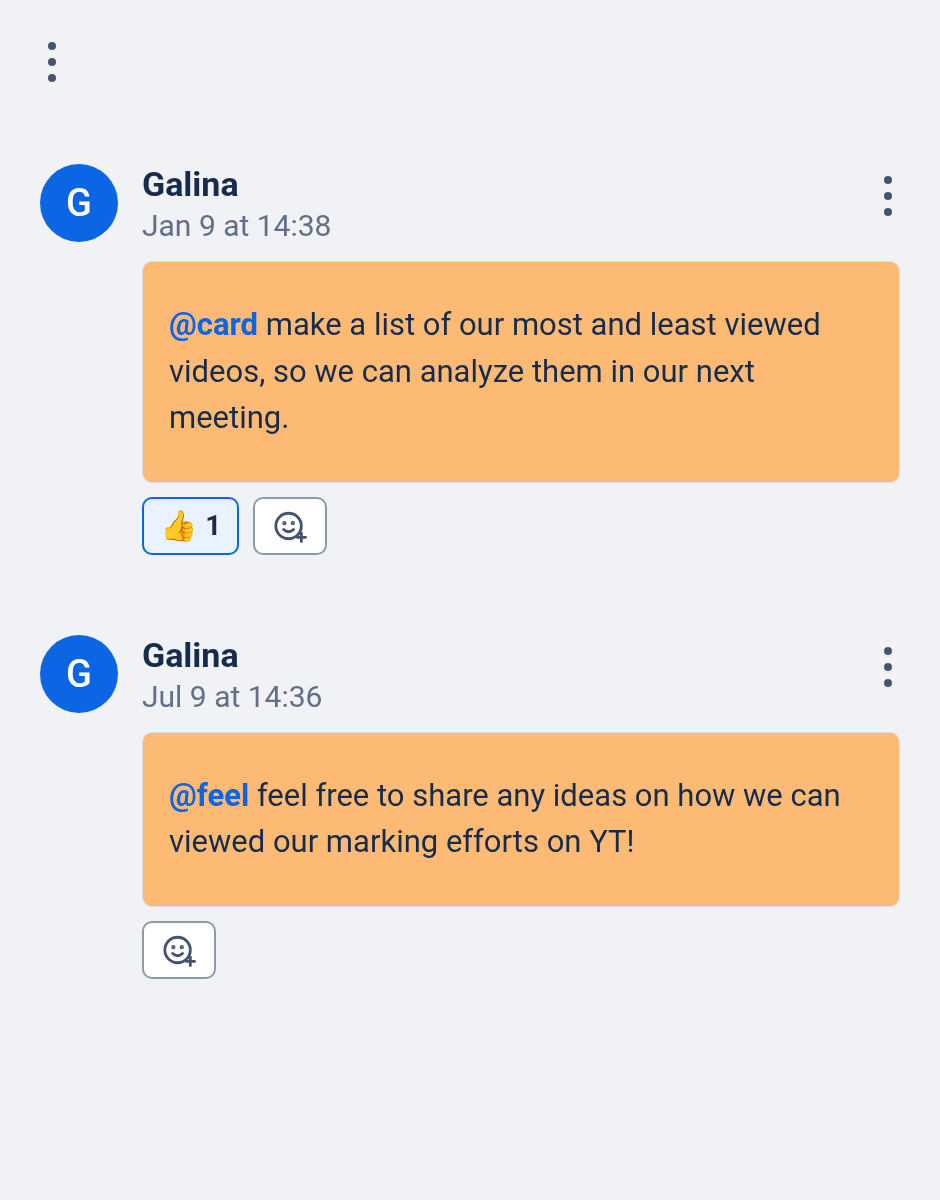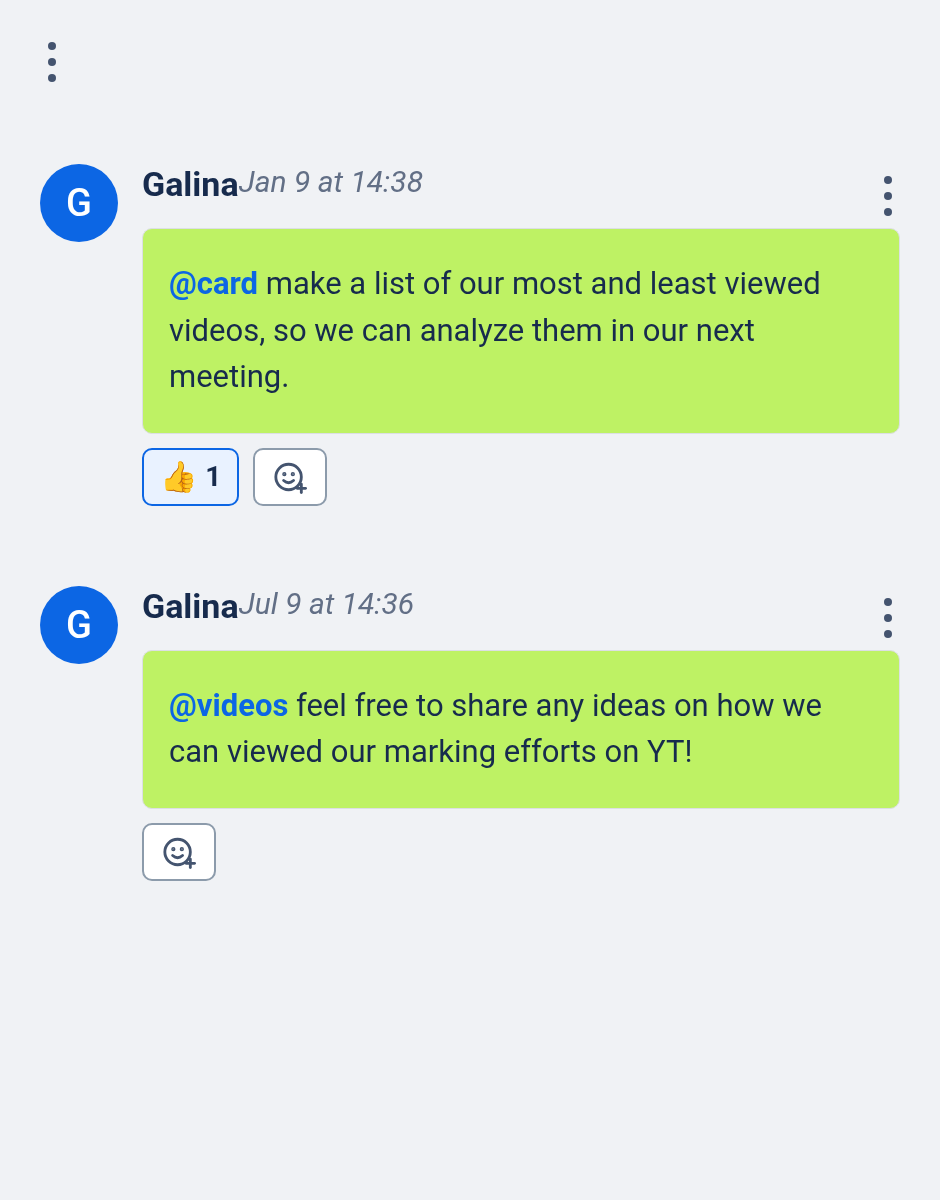--- a/index.html
+++ b/index.html
@@ -58,39 +58,38 @@
       flex: 1;
       min-width: 0;
     }
     .author-row {
       display: flex;
       justify-content: space-between;
       align-items: flex-start;
     }
     .author-info {
       display: flex;
-      flex-direction: row;
+      flex-direction: column;
     }
     .author-name {
       font-size: 34px;
       font-weight: 700;
       color: #172b4d;
       margin-bottom: 4px;
     }
     .timestamp {
       font-size: 30px;
       color: #626f86;
       margin-bottom: 18px;
-      font-style: italic;
     }
     .comment-box {
-      background: #bef264;
+      background: #fdba74;
       border: 1px solid #dcdfe4;
       border-radius: 10px;
-      padding: 32px 26px;
+      padding: 40px 26px;
       font-size: 31px;
       line-height: 1.5;
       color: #172b4d;
     }
     .mention {
       color: #0c66e4;
       font-weight: 700;
     }
     .reactions-row {
       display: flex;
@@ -186,21 +185,21 @@
         <div class="author-name">Galina</div>
         <div class="timestamp">Jul 9 at 14:36</div>
       </div>
       <div class="kebab-menu">
         <div class="kebab-dot"></div>
         <div class="kebab-dot"></div>
         <div class="kebab-dot"></div>
       </div>
     </div>
     <div class="comment-box">
-      <span class="mention">@videos</span><span> feel free to share any ideas on how we can viewed our marking efforts on YT!</span>
+      <span class="mention">@feel</span><span> feel free to share any ideas on how we can viewed our marking efforts on YT!</span>
     </div>
     <div class="reactions-row">
       <div class="add-reaction">
         <svg viewBox="0 0 24 24" fill="none" stroke="#44546f" stroke-width="2">
           <circle cx="11" cy="12" r="9"></circle>
           <circle cx="8" cy="10" r="0.5" fill="#44546f"></circle>
           <circle cx="14" cy="10" r="0.5" fill="#44546f"></circle>
           <path d="M7.5 14.5 Q11 17.5 14.5 14.5" stroke-linecap="round"></path>
           <line x1="20" y1="17" x2="20" y2="23" stroke-linecap="round"></line>
           <line x1="17" y1="20" x2="23" y2="20" stroke-linecap="round"></line>

